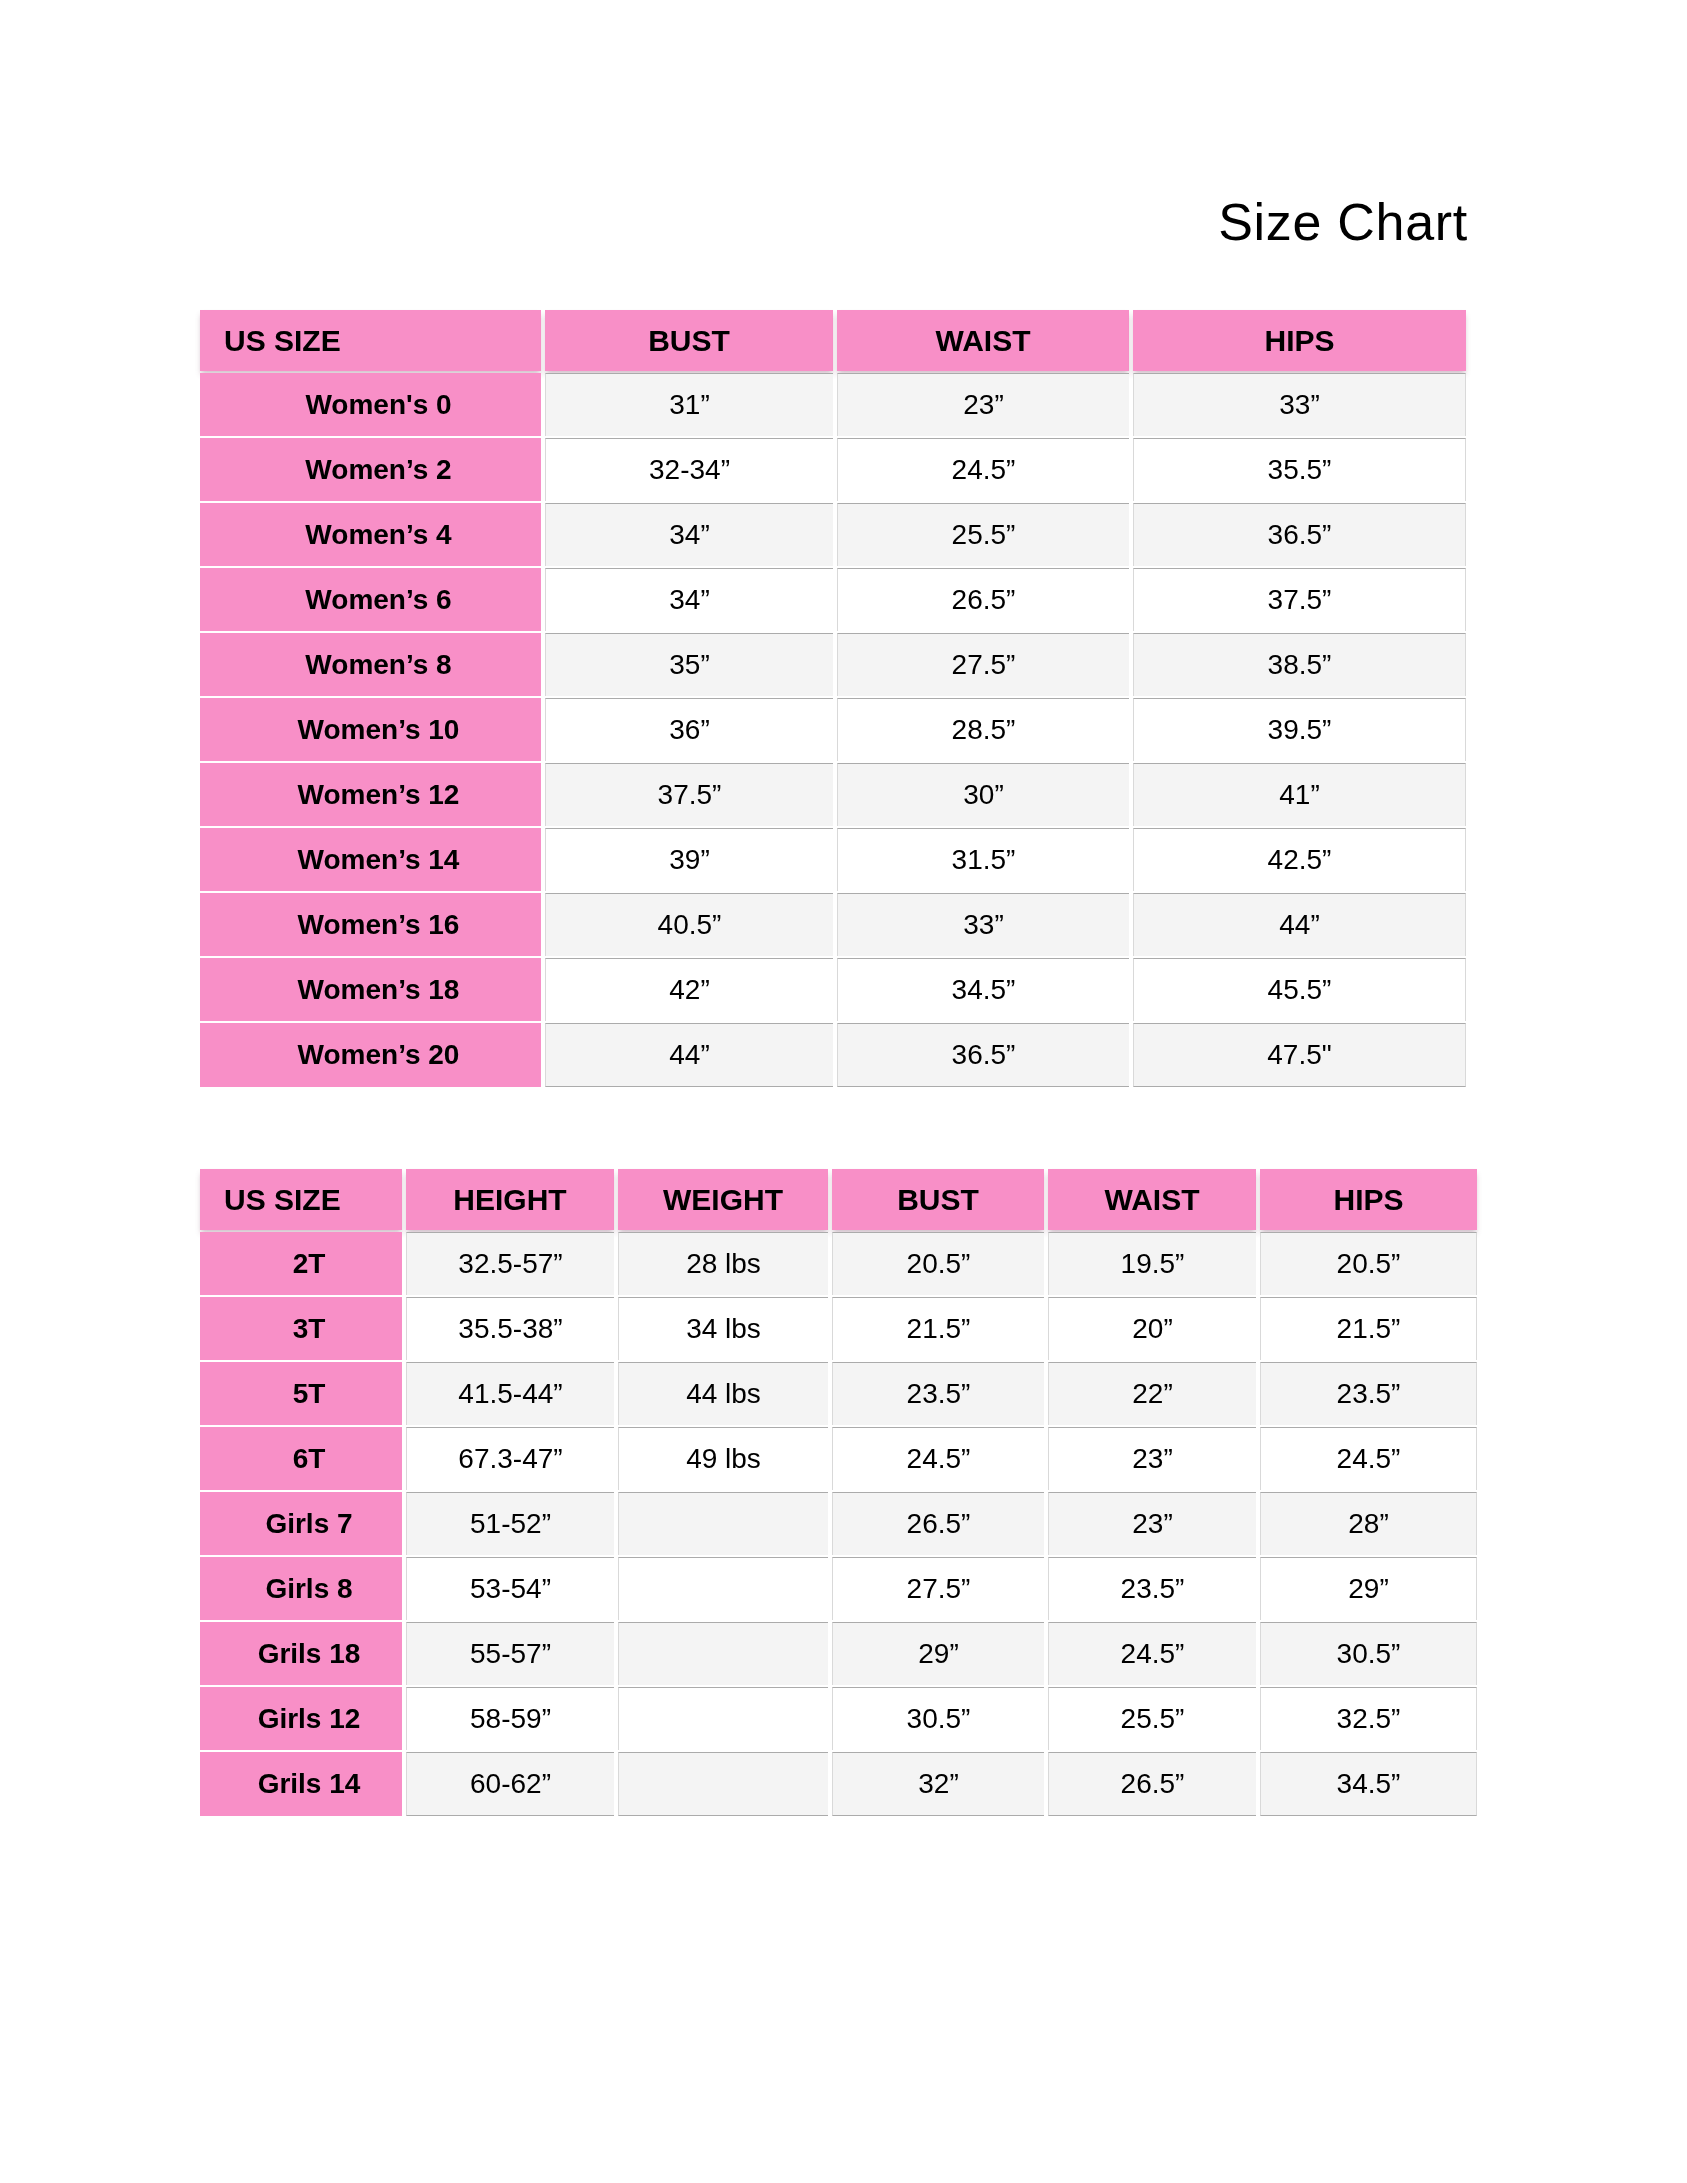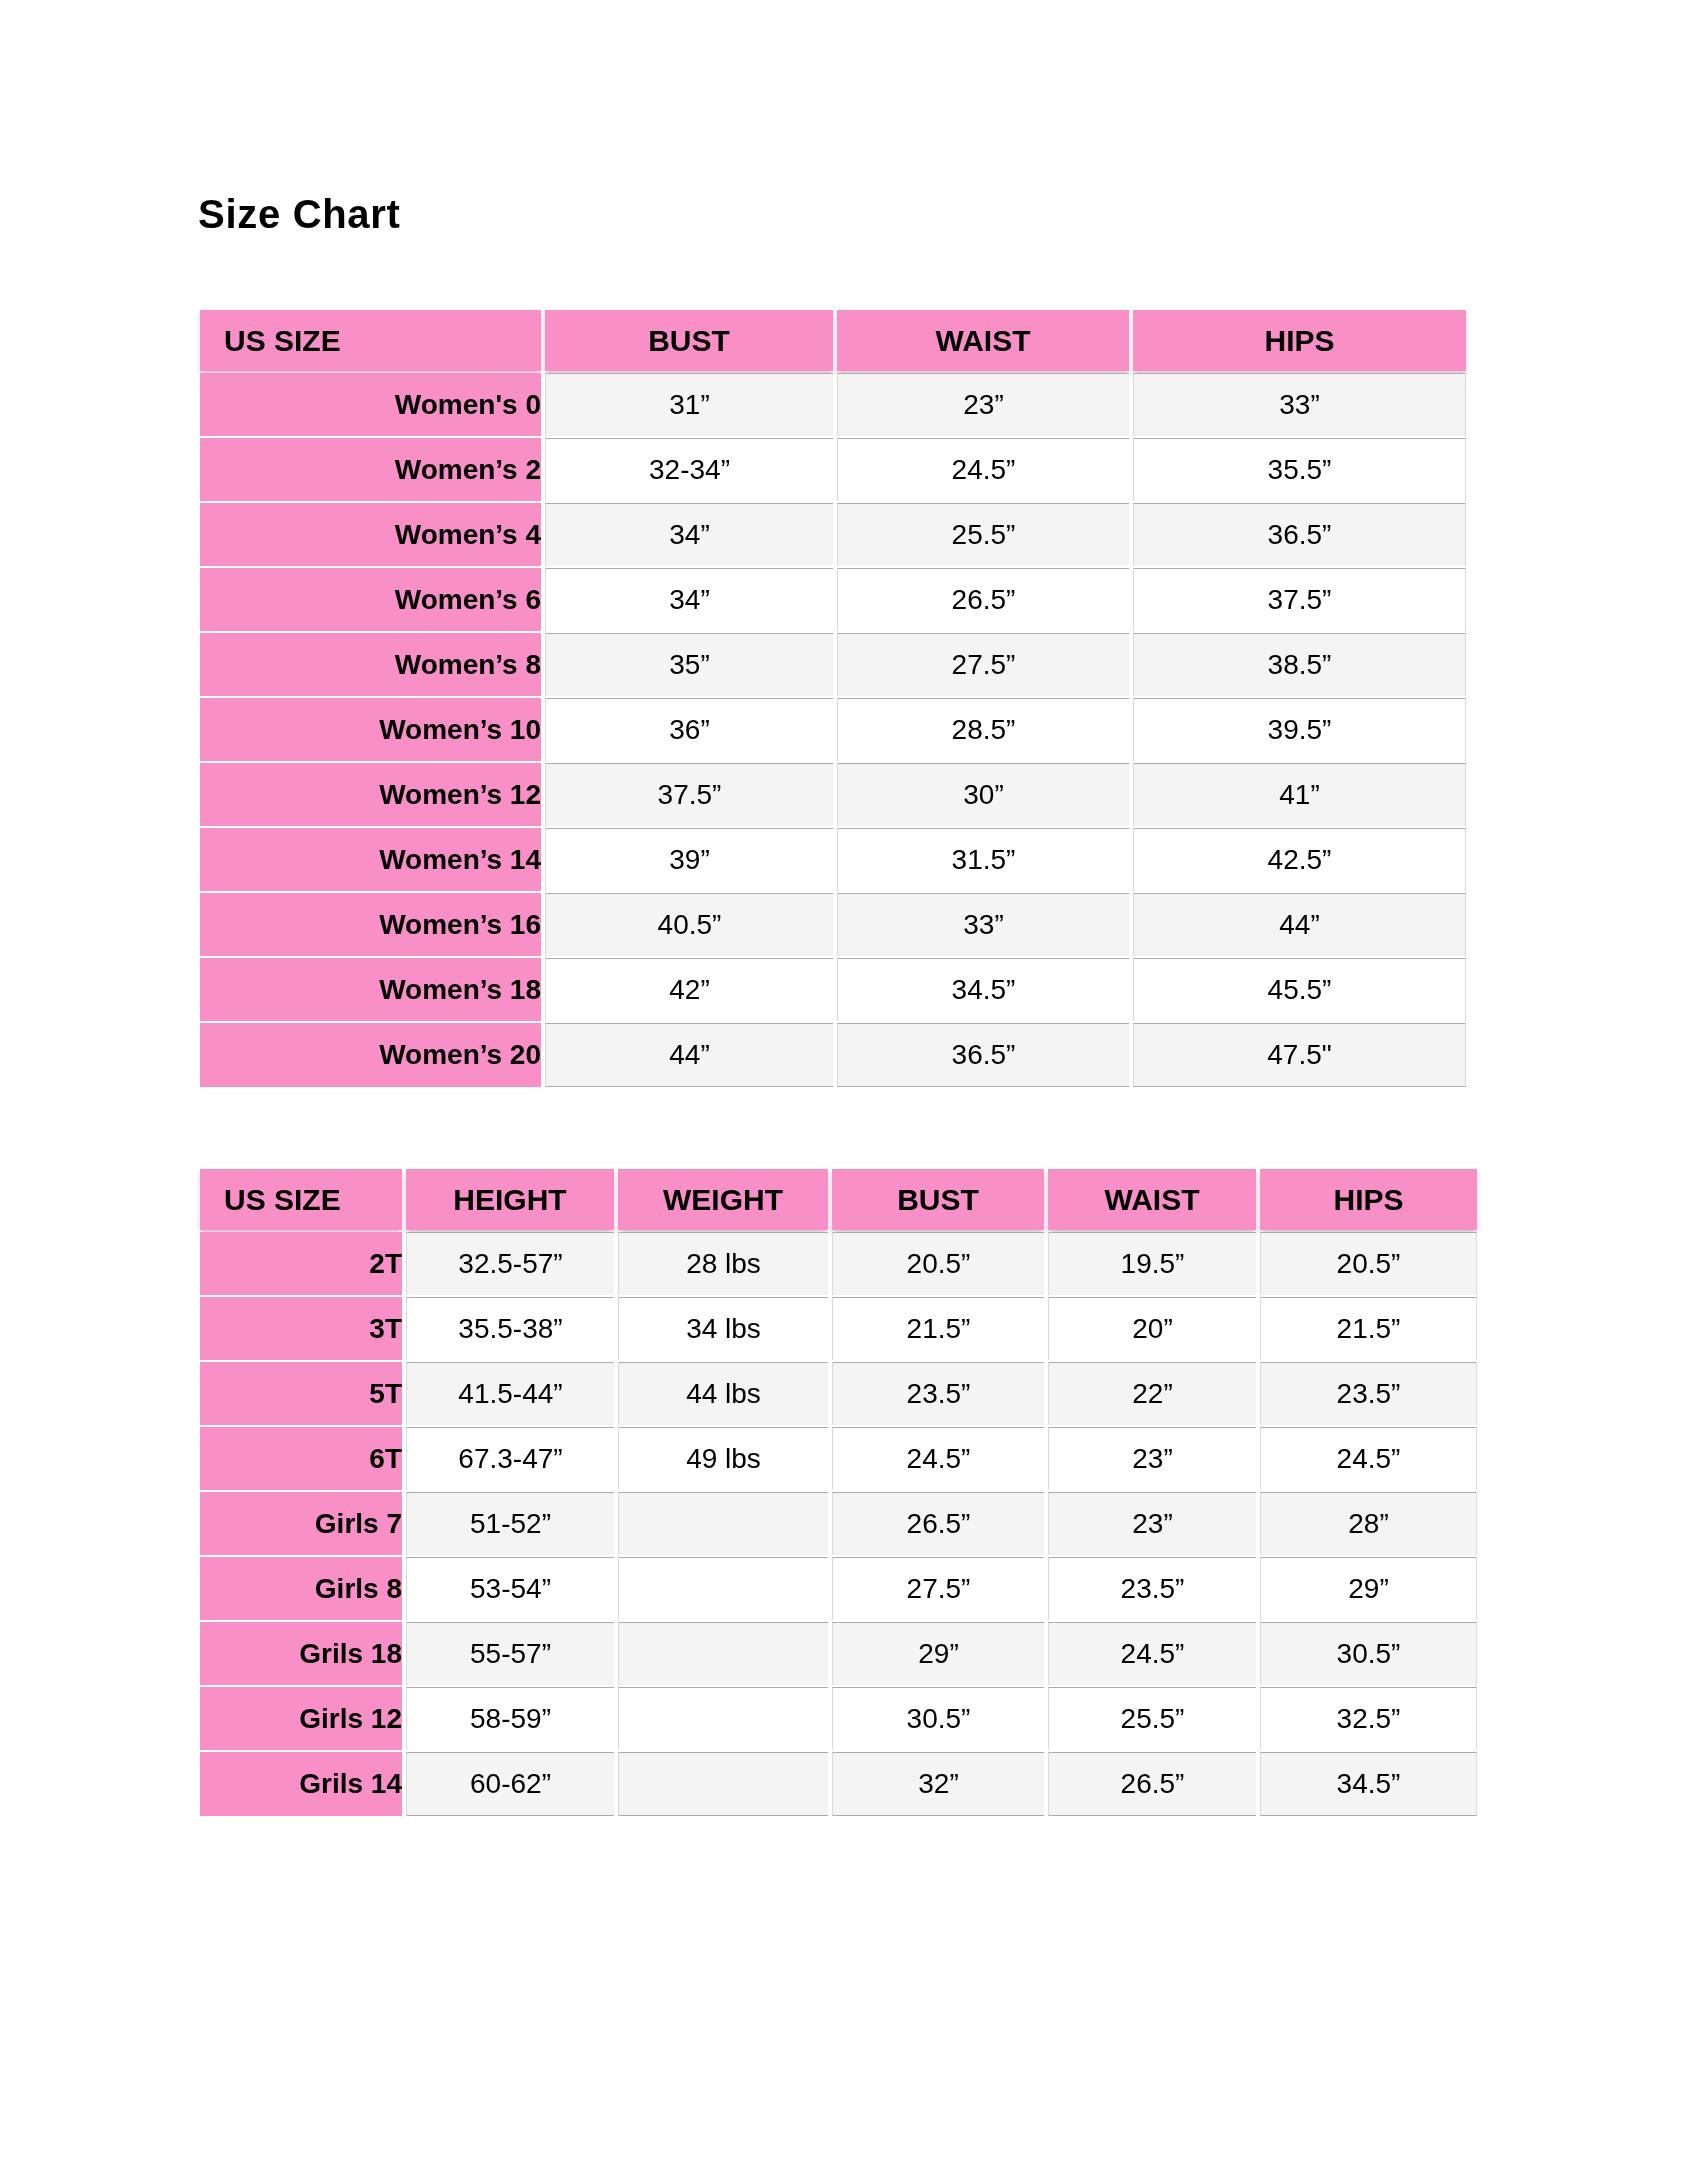--- a/index.html
+++ b/index.html
@@ -9,23 +9,23 @@
     background: #ffffff;
     position: relative;
     font-family: "Liberation Sans", sans-serif;
     color: #000000;
   }
   .page-title {
     position: absolute;
     top: 192px;
     left: 198px;
     width: 1270px;
-    text-align: left;
-    font-size: 40px;
-    font-weight: 700;
+    text-align: right;
+    font-size: 52px;
+    font-weight: 400;
     letter-spacing: 0.7px;
   }
   table.size-table {
     position: absolute;
     border-collapse: separate;
     border-spacing: 4px 2px;
     table-layout: fixed;
   }
   table.t1 { top: 308px; left: 196px; }
   table.t2 { top: 1167px; left: 196px; }
@@ -39,21 +39,21 @@
     padding: 0;
     box-shadow: 0 4px 5.3px -1.3px rgba(120, 70, 100, 0.35);
     margin-left: 39px;
   }
   th.head-left { text-align: left; padding-left: 24px; }
 
   td { height: 62px; font-size: 28px; padding: 0; }
   td.lbl {
     background: #F88FC7;
     font-weight: 700;
-    text-align: right;
+    text-align: center;
     padding-left: 16px;
   }
   td.v {
     text-align: center;
     border-top: 1.3px solid #ABABAB;
     border-left: 0.7px solid #D9D9D9;
   }
   td.v.lastcol { border-right: 0.7px solid #D9D9D9; }
   tbody tr:nth-child(odd) td.v { background: #F4F4F4; }
   tbody tr:nth-child(even) td.v { background: #FFFFFF; }

